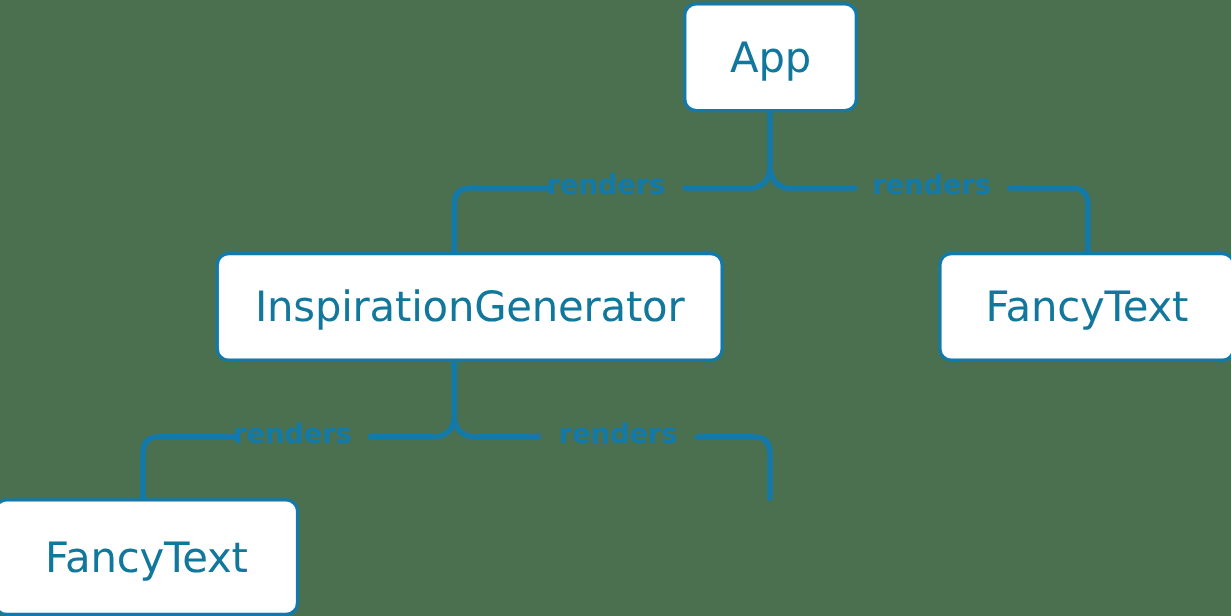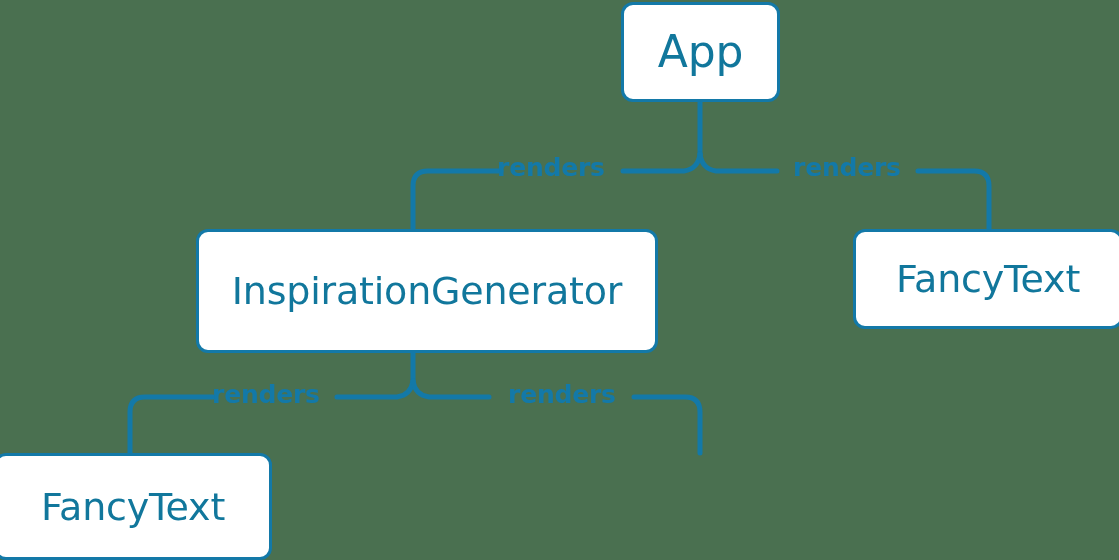--- a/index.html
+++ b/index.html
@@ -52,22 +52,22 @@
     font-family: "DejaVu Sans", sans-serif;
     font-size: 25px;
     font-weight: 700;
     line-height: 1;
     white-space: nowrap;
     z-index: 3;
     letter-spacing: -0.2px;
   }
 
   
-  #node-app        { left: 621px;  top: 2px;   width: 159px; height: 100px; font-size: 44px; }
-  #node-inspiration{ left: 196px;  top: 229px; width: 462px; height: 124px; font-size: 38px; }
+  #node-app        { left: 621px;  top: 2px;   width: 159px; height: 100px; font-size: 38px; }
+  #node-inspiration{ left: 196px;  top: 229px; width: 462px; height: 100px; font-size: 38px; }
   #node-fancytext-right { left: 853px; top: 229px; width: 270px; height: 100px; font-size: 38px; }
   #node-fancytext-left  { left: -6px; top: 453px; width: 278px; height: 107px; font-size: 38px; }
   #node-copyright  { left: 566px;  top: 453px; width: 268px; height: 107px; font-size: 38px; }
 
   
   #label-app-inspiration { left: 497px; top: 155px; }
   #label-app-fancytext   { left: 793px; top: 155px; }
   #label-ig-fancytext    { left: 212px; top: 382px; }
   #label-ig-copyright    { left: 508px; top: 382px; }
 </style>

